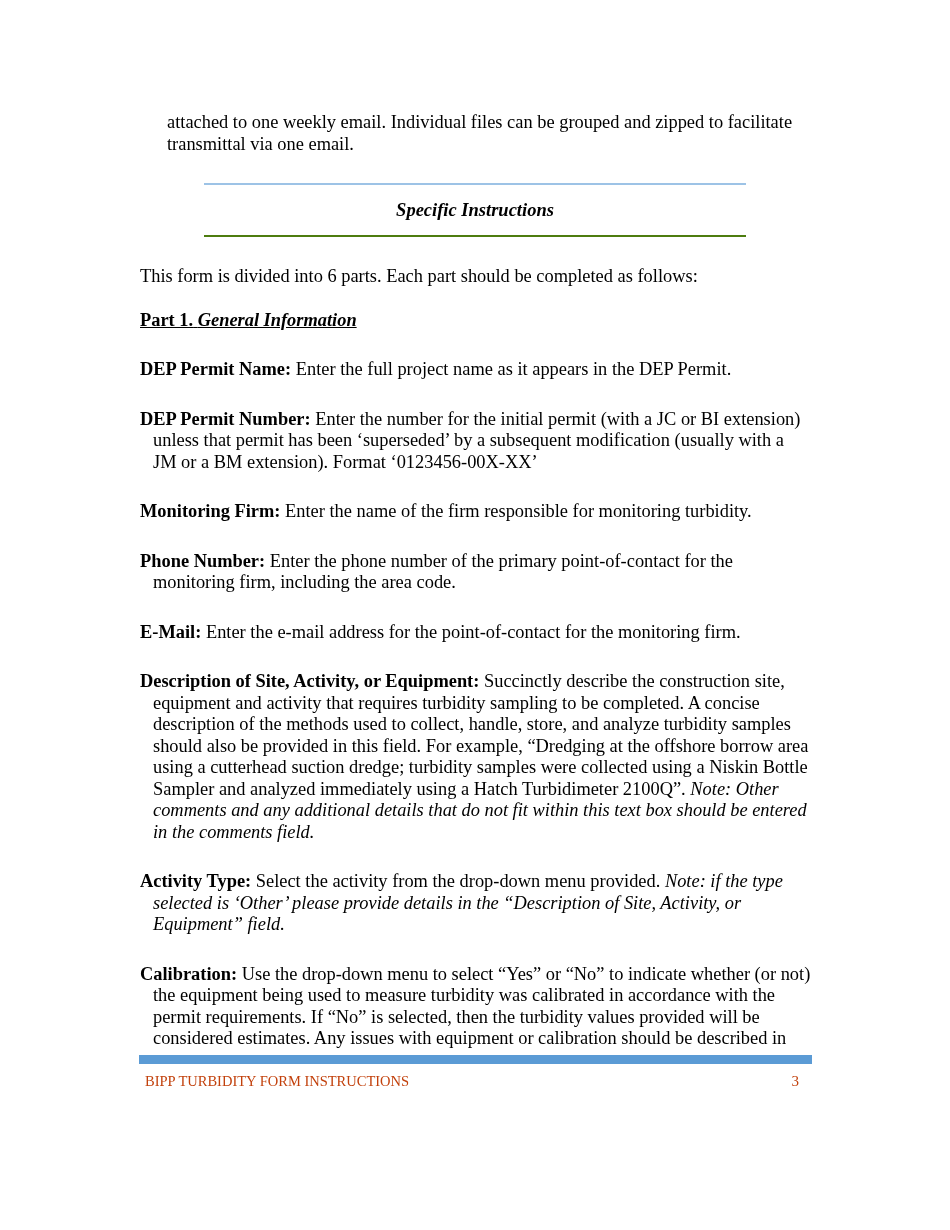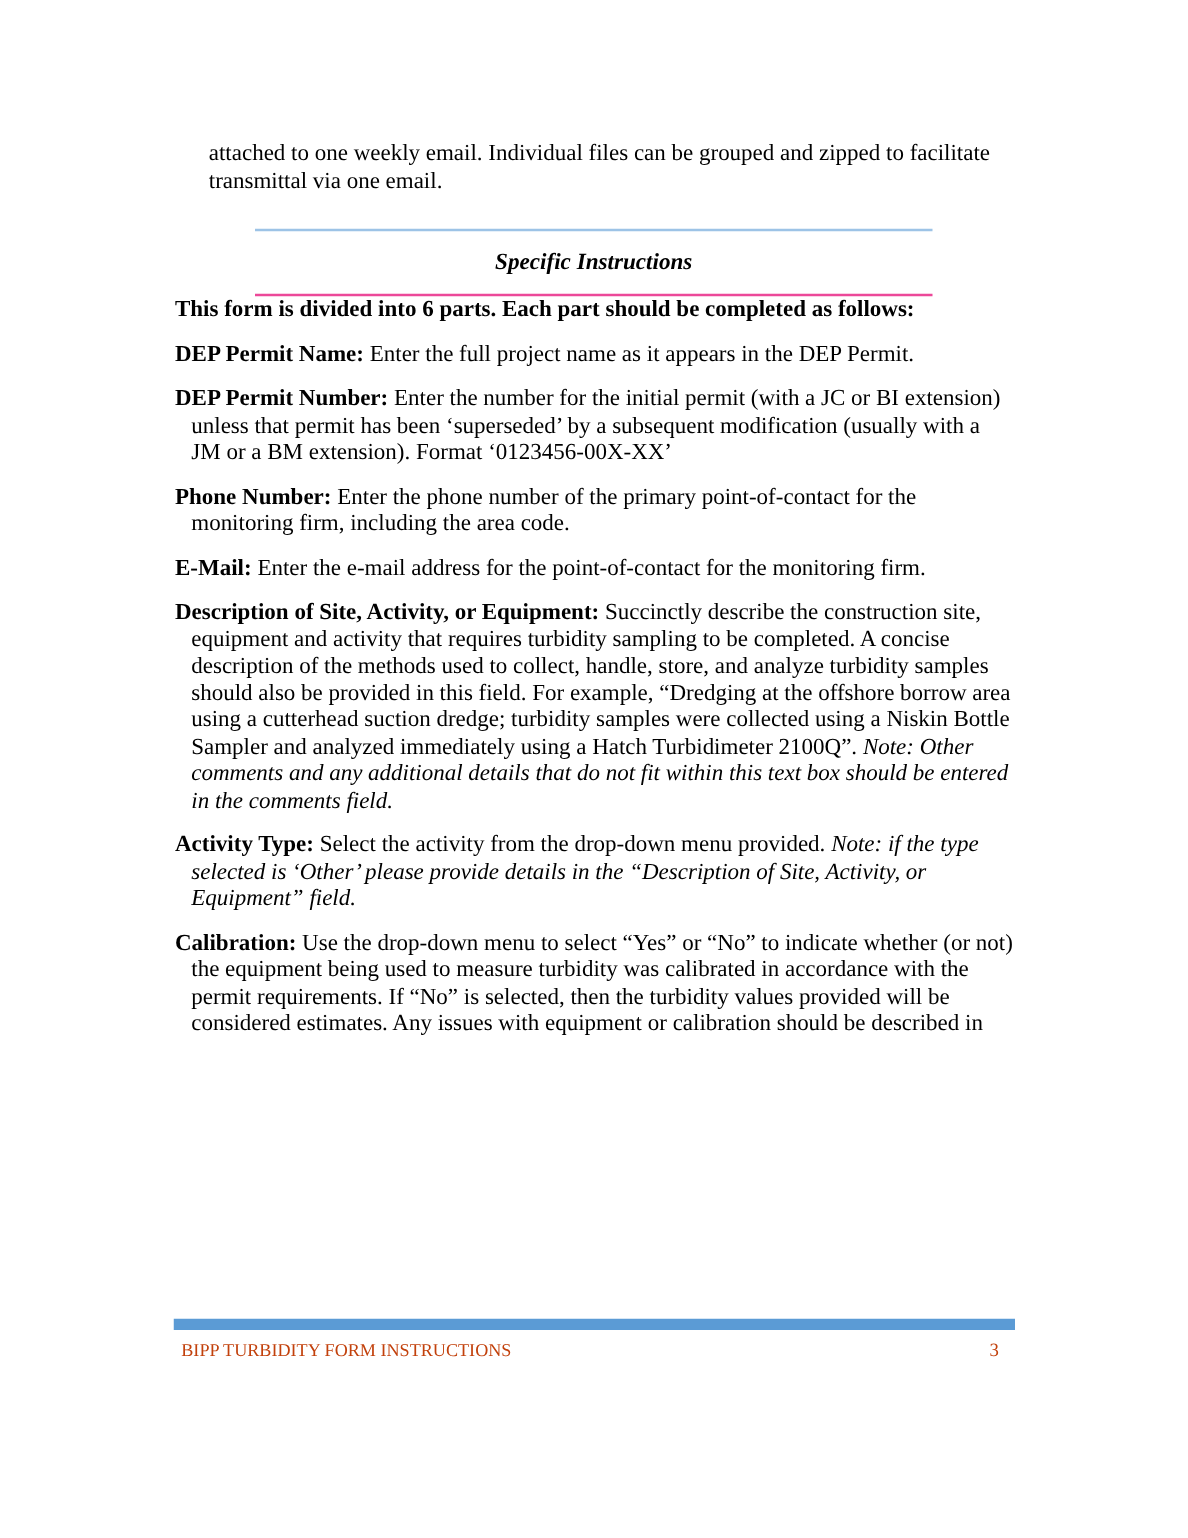--- a/index.html
+++ b/index.html
@@ -21,41 +21,42 @@
     line-height: 21.5px;
   }
   p { margin: 0; }
   .intro {
     margin-left: 27px;
   }
   .section-block {
     margin: 28px 0 0 64px;
     width: 542px;
     border-top: 2px solid #9DC3E6;
-    border-bottom: 2px solid #ec4899;
+    border-bottom: 2px solid #4d7c0f;
     padding: 13px 0;
   }
   .section-title {
     text-align: center;
     font-weight: bold;
     font-style: italic;
     font-size: 18.5px;
     line-height: 24px;
   }
   .overview {
-    font-weight: bold;
+    margin-top: 29px;
+    font-weight: normal;
   }
   .part-heading {
     margin-top: 22px;
     font-weight: bold;
   }
   .part-heading .underline { text-decoration: underline; }
   .part-heading .italic { font-style: italic; }
   .field {
-    margin-top: 14px;
+    margin-top: 28px;
     padding-left: 13px;
     text-indent: -13px;
   }
   .field b { font-weight: bold; }
   .field i { font-style: italic; }
   .footer-bar {
     position: absolute;
     left: 139px;
     top: 1055px;
     width: 673px;
@@ -86,31 +87,41 @@
   <div class="content">
 
     <p class="intro">attached to one weekly email. Individual files can be grouped and zipped to facilitate transmittal via one email.</p>
 
     <div class="section-block">
       <div class="section-title">Specific Instructions</div>
     </div>
 
     <p class="overview">This form is divided into 6 parts. Each part should be completed as follows:</p>
 
+    <p class="part-heading">
+      <span class="underline">
+        <span>Part 1.</span>
+        <span class="italic">General Information</span>
+      </span>
+    </p>
 
     <p class="field">
       <b>DEP Permit Name:</b>
       <span>Enter the full project name as it appears in the DEP Permit.</span>
     </p>
 
     <p class="field">
       <b>DEP Permit Number:</b>
       <span>Enter the number for the initial permit (with a JC or BI extension) unless that permit has been ‘superseded’ by a subsequent modification (usually with a JM or a BM extension). Format ‘0123456-00X-XX’</span>
     </p>
 
+    <p class="field">
+      <b>Monitoring Firm:</b>
+      <span>Enter the name of the firm responsible for monitoring turbidity.</span>
+    </p>
 
     <p class="field">
       <b>Phone Number:</b>
       <span>Enter the phone number of the primary point-of-contact for the monitoring firm, including the area code.</span>
     </p>
 
     <p class="field">
       <b>E-Mail:</b>
       <span>Enter the e-mail address for the point-of-contact for the monitoring firm.</span>
     </p>

